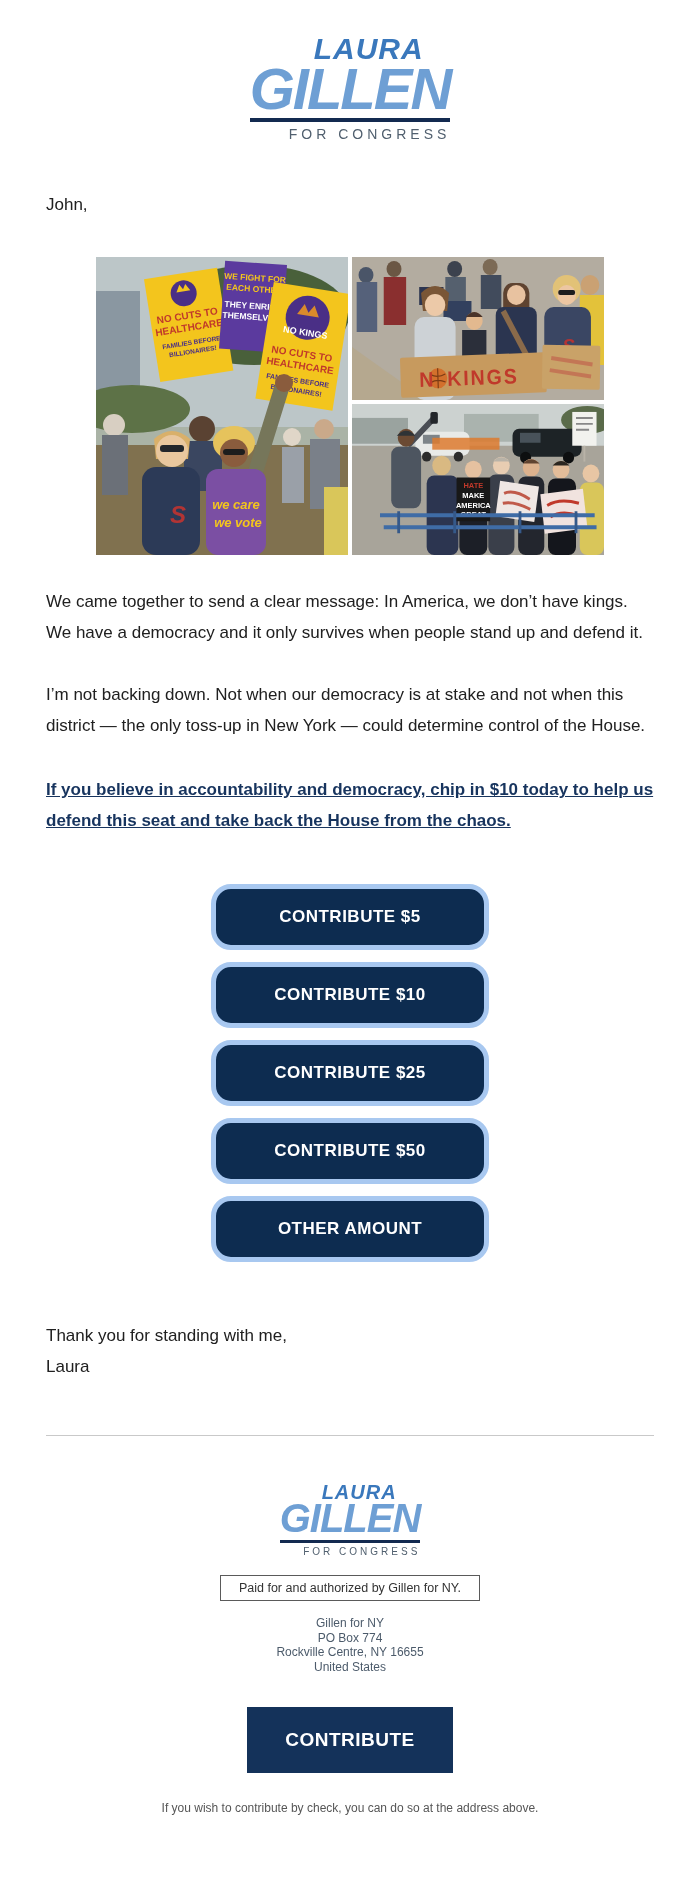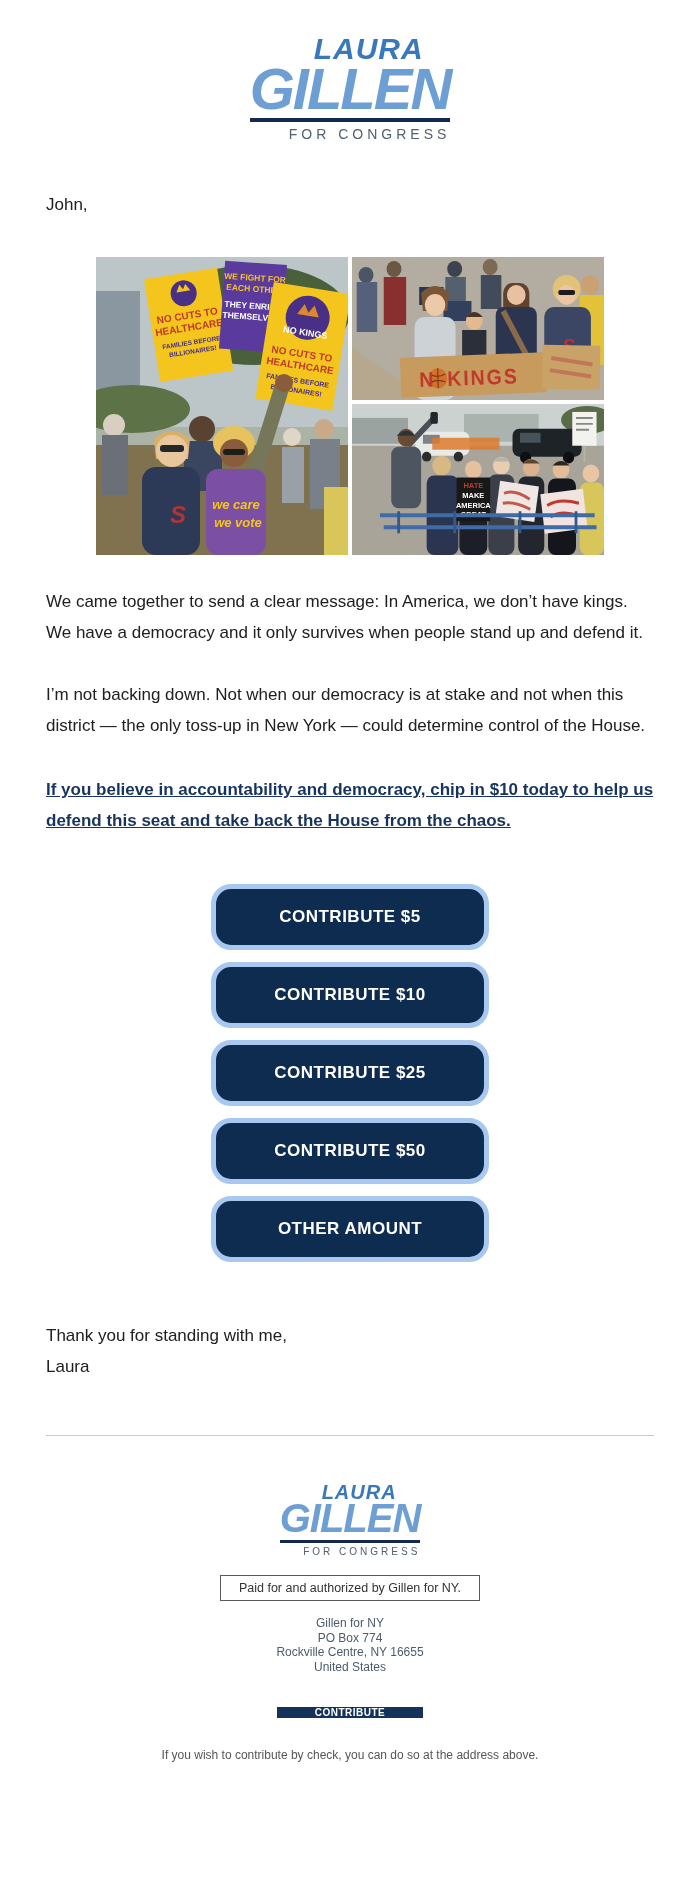--- a/index.html
+++ b/index.html
@@ -45,21 +45,21 @@
 
   .closing { margin-top: 58px !important; }
   .divider { border: none; border-top: 1px solid #c9c9c9; margin: 53px 46px 0; }
 
   
   .footer { text-align: center; padding: 46px 0 22px; }
   .paid-box { display: inline-block; border: 1px solid #5a5a5a; padding: 5px 18px; font-size: 12.5px; color: #333333; margin-top: 16px; }
   .address { margin-top: 15px; font-size: 12px; line-height: 14.5px; color: #4c5b6b; }
   .footer-contribute {
     display: inline-block; margin-top: 15px; background: #14325a; color: #ffffff;
-    font-size: 10px; font-weight: bold; letter-spacing: 0.5px; padding: 0 38px; cursor: pointer;
+    font-size: 19px; font-weight: bold; letter-spacing: 0.5px; padding: 22px 38px; cursor: pointer;
   }
   .fineprint { margin-top: 28px; font-size: 12px; color: #565656; }
 </style>
 </head>
 <body>
 
 <div class="email">
 
   <div class="header">
     <div class="logo">

